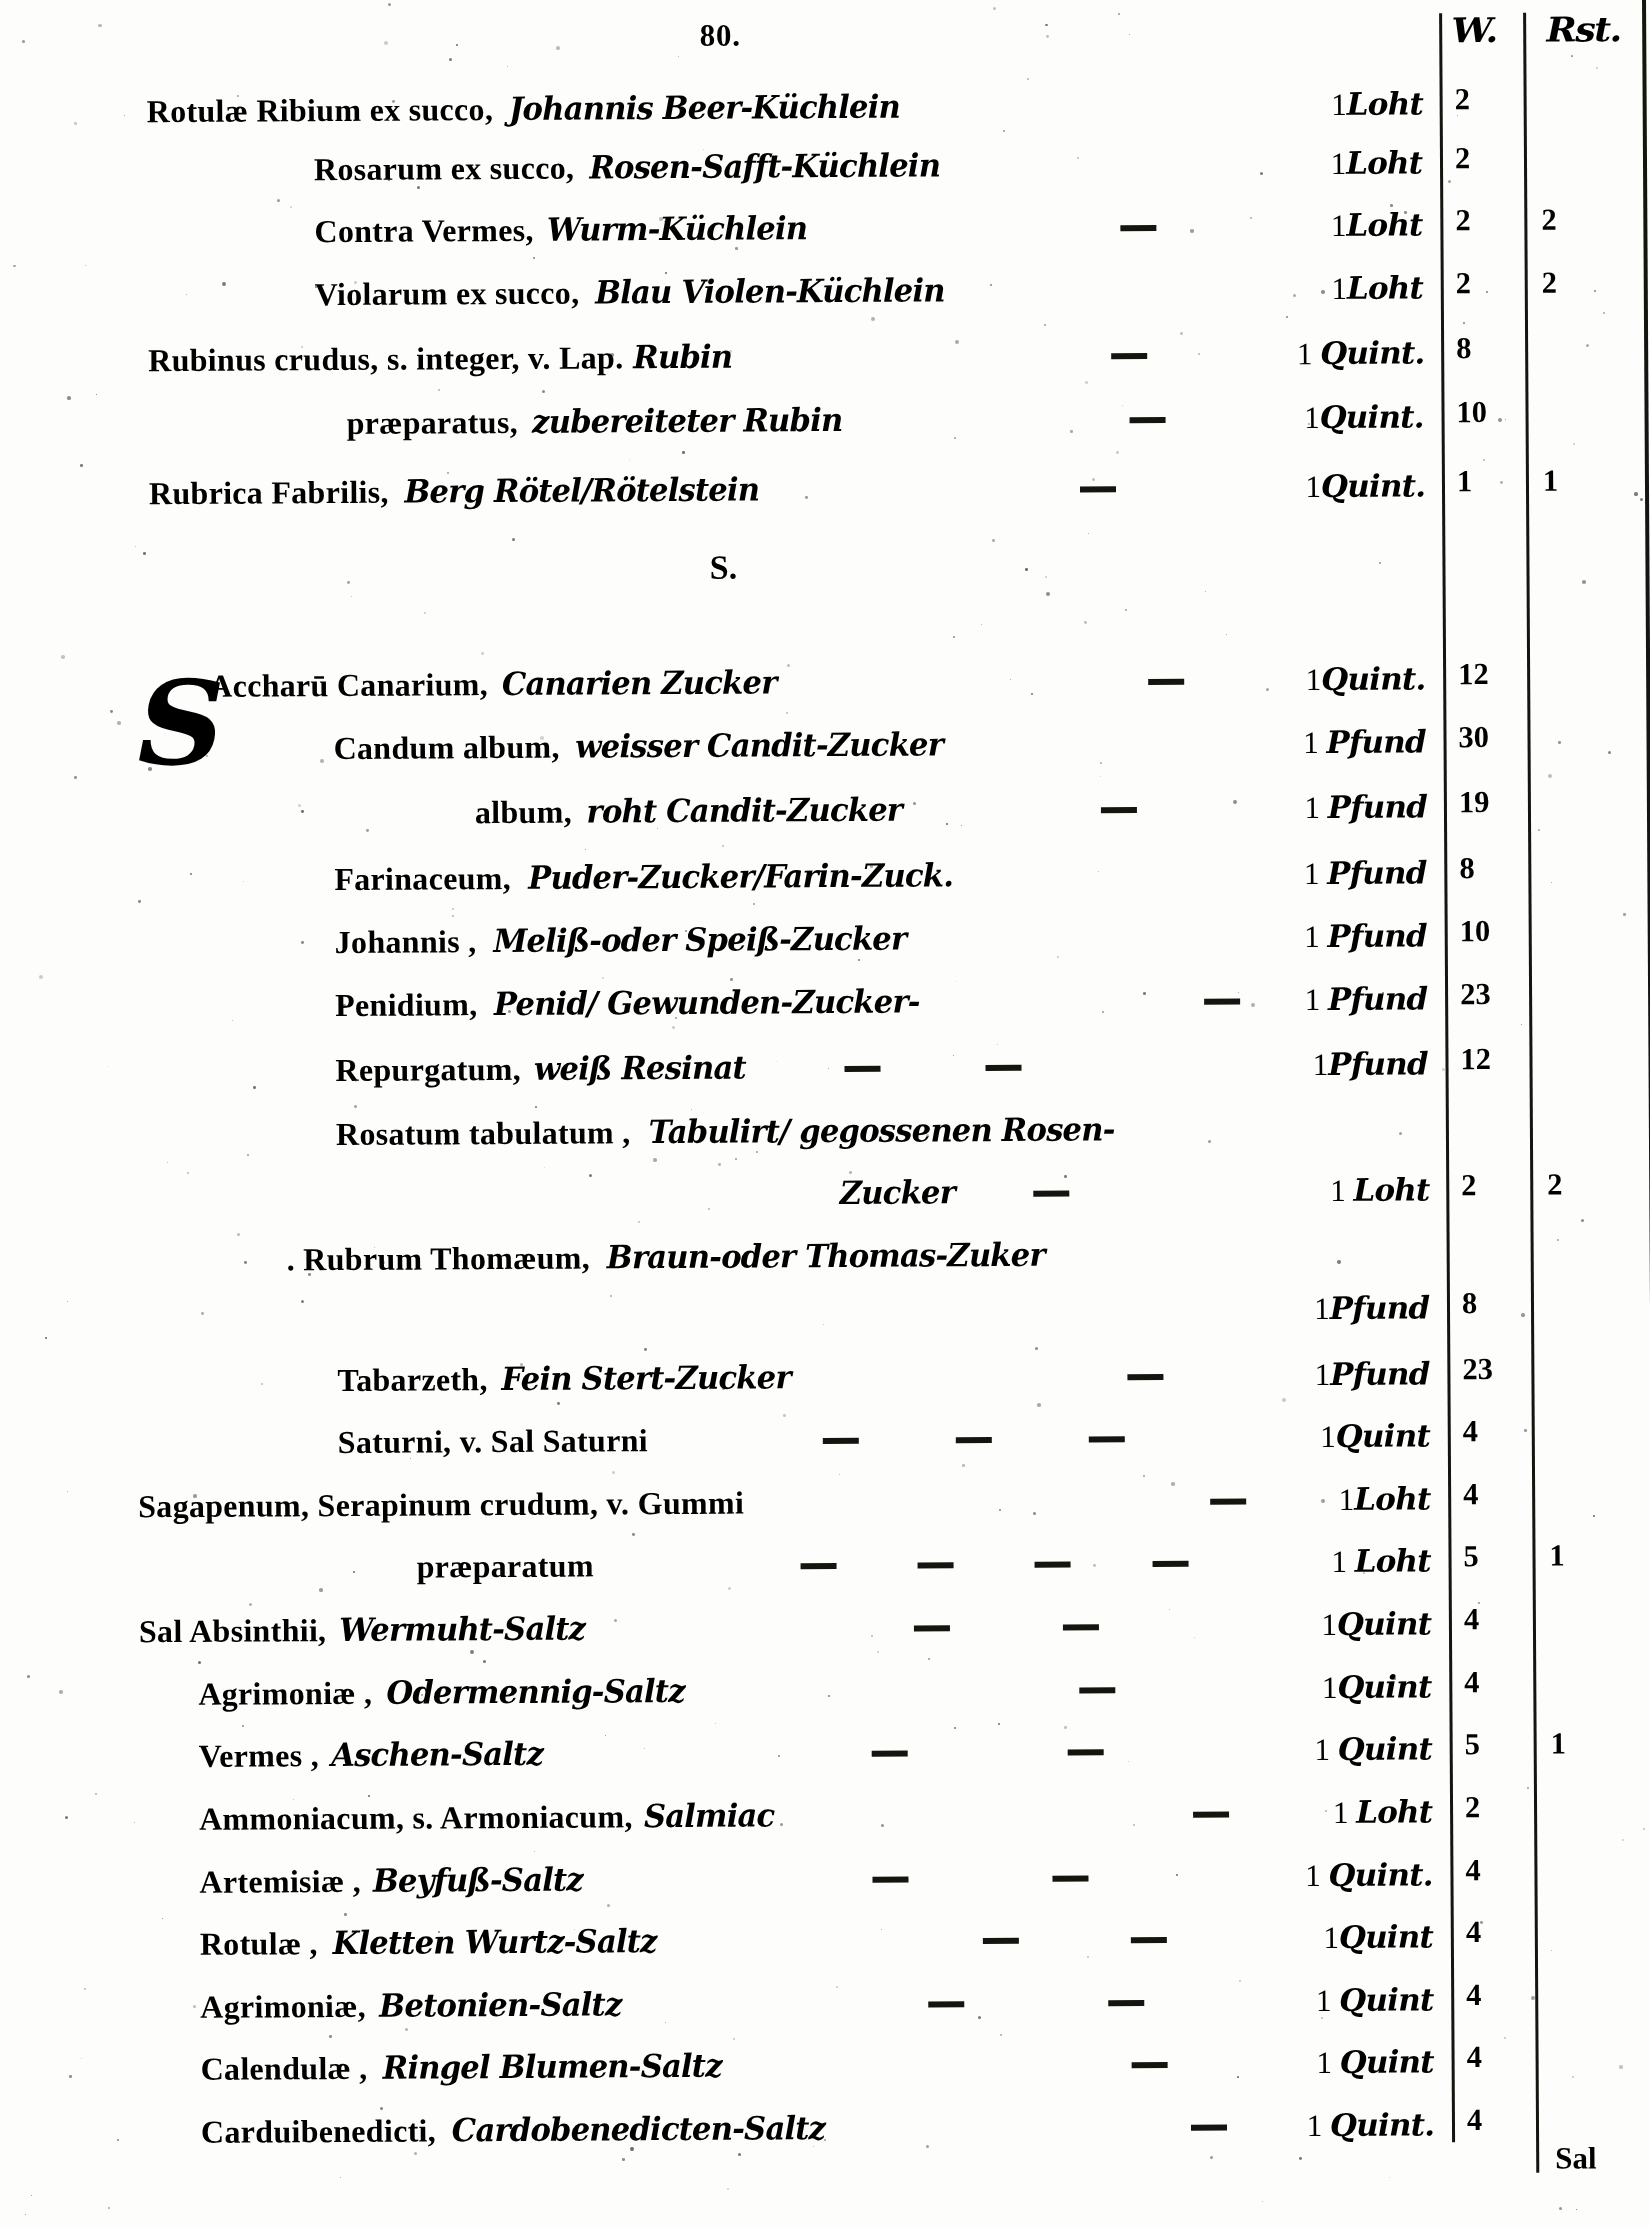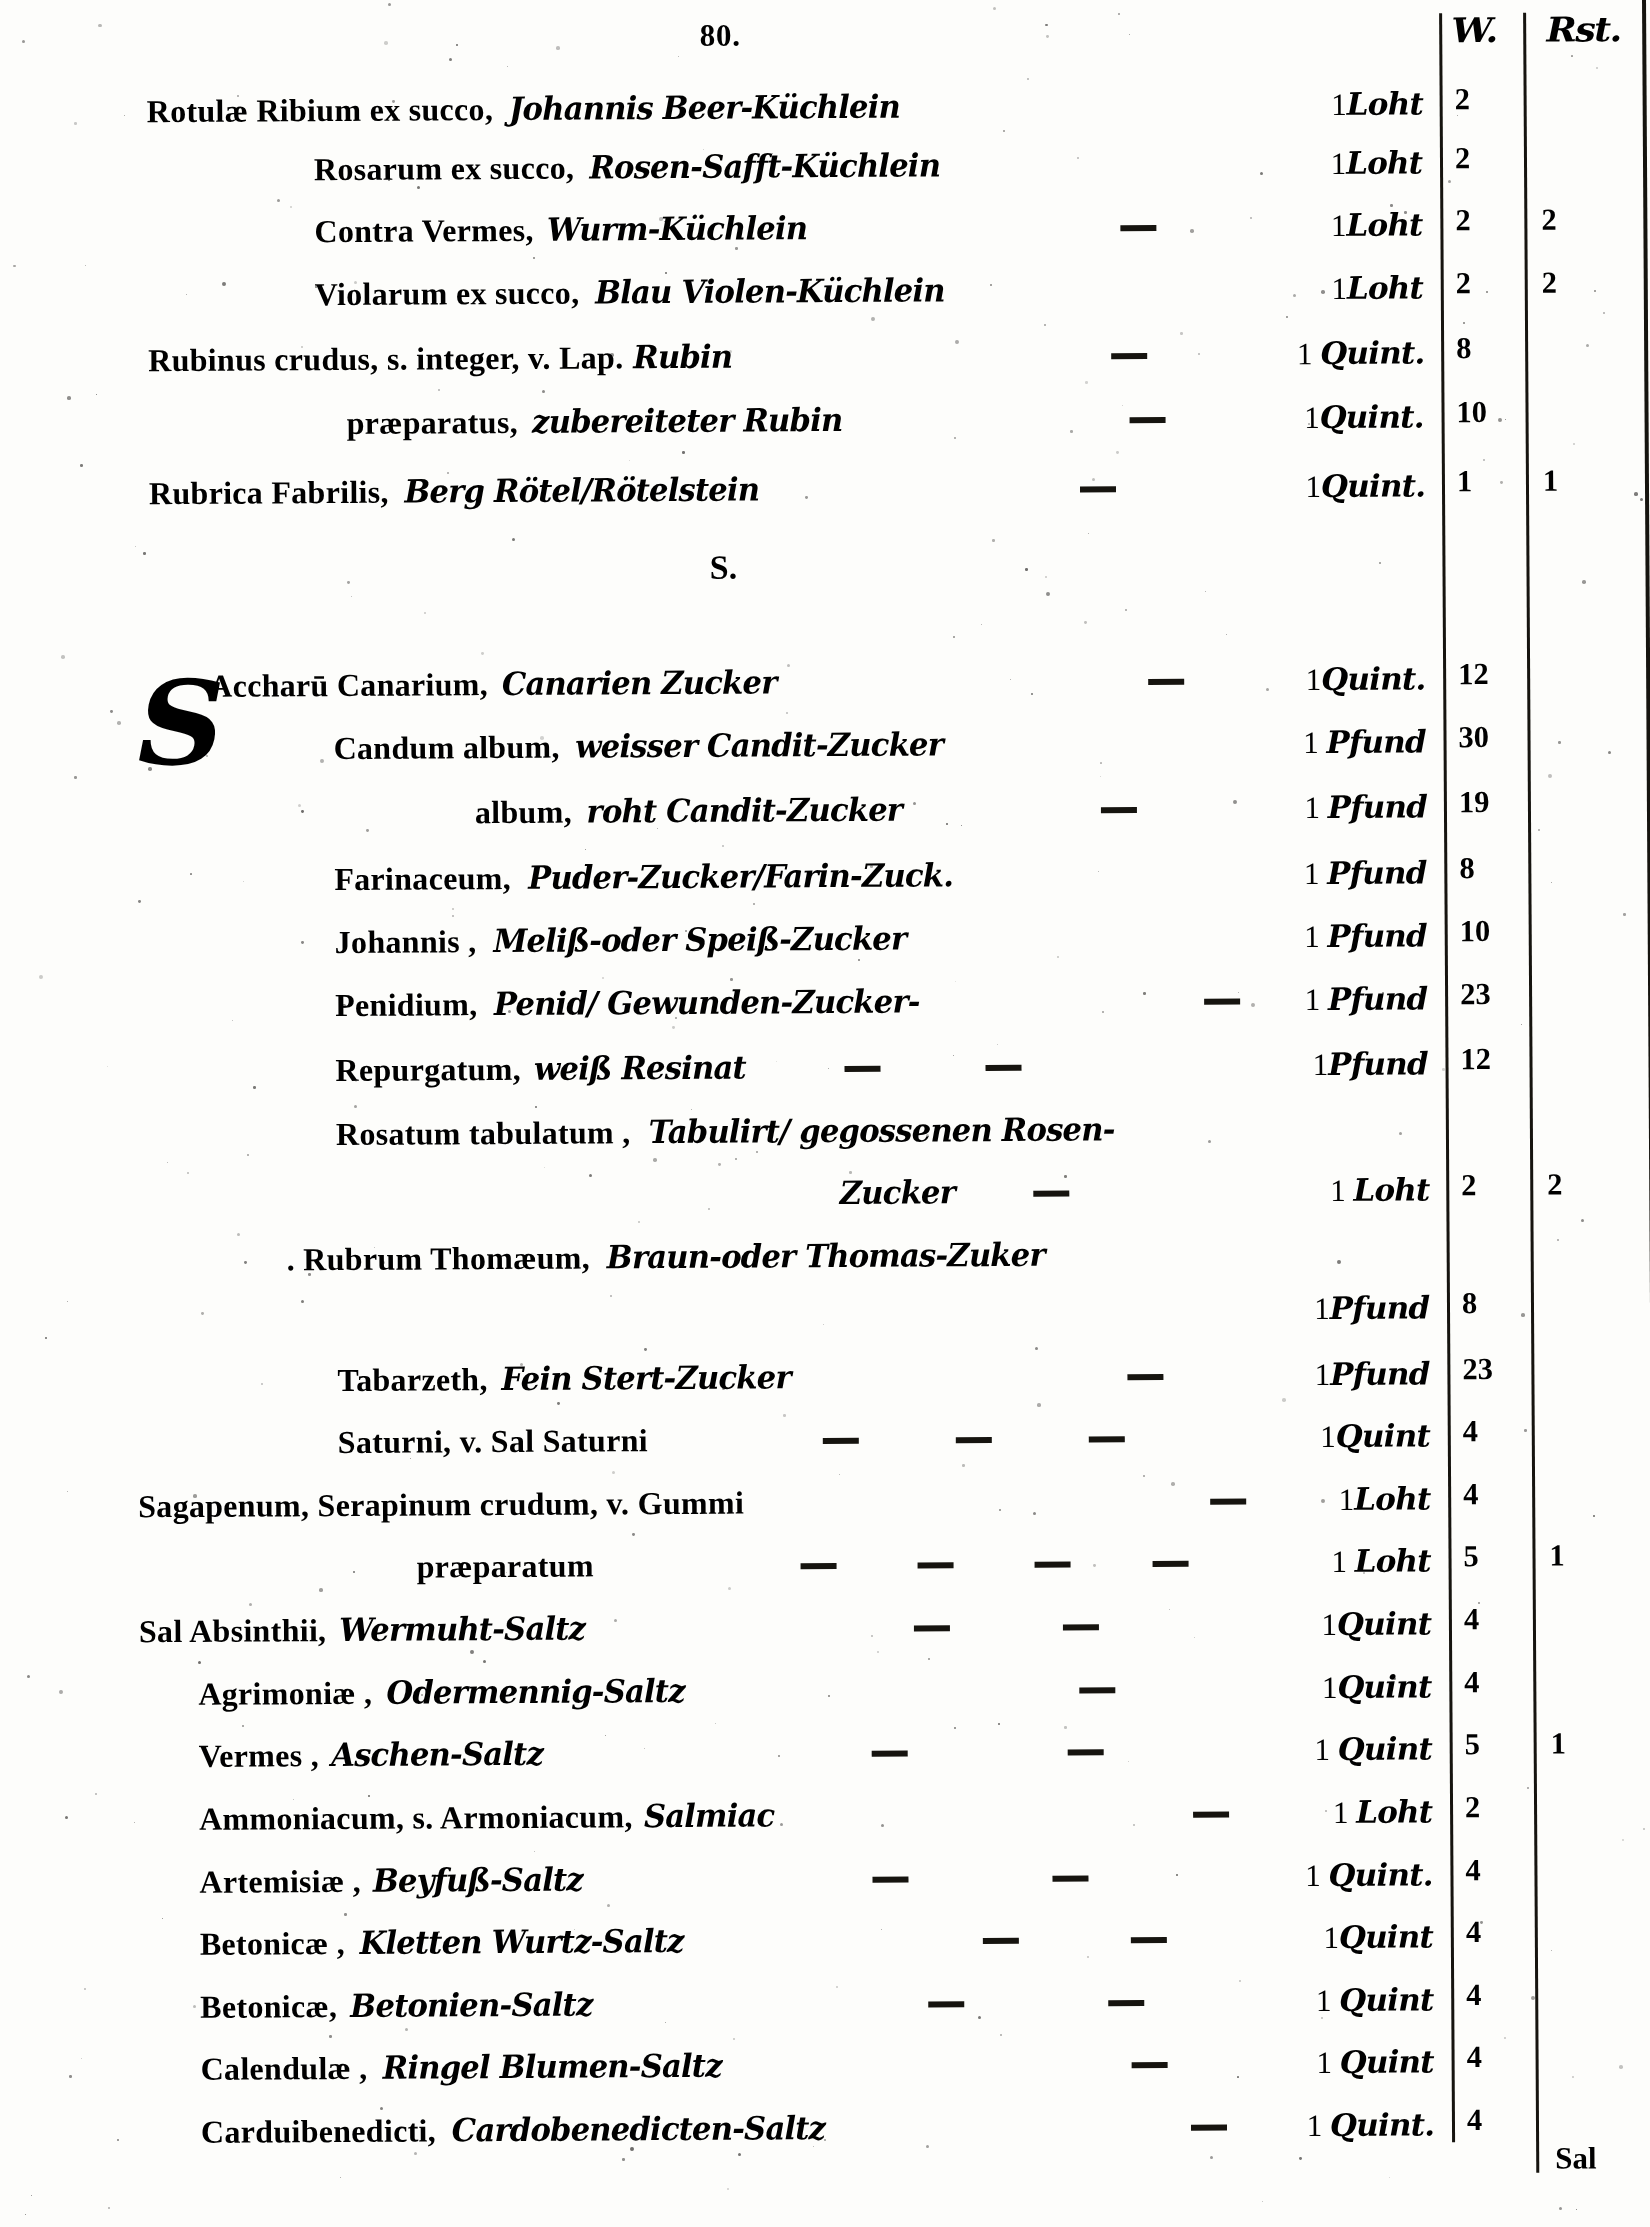--- a/index.html
+++ b/index.html
@@ -744,30 +744,30 @@
   <div class="line" style="top:1857px; left:188px; width:1241px;">
     <span class="entry-name"><span class="lat">Artemisiæ ,</span> <span class="frk">Beyfuß-Saltz</span></span>
     <span class="dash" style="left:673px"></span>
     <span class="dash" style="left:853px"></span>
     <span class="qty"><span>1</span> <span class="unit">Quint.</span></span>
   </div>
   <div class="price-w" style="top:1857px">4</div>
   <div class="price-r" style="top:1857px"></div>
 
   <div class="line" style="top:1919px; left:188px; width:1241px;">
-    <span class="entry-name"><span class="lat">Betonicæ ,</span> <span class="frk">Kletten Wurtz-Saltz</span></span>
+    <span class="entry-name"><span class="lat">Rotulæ ,</span> <span class="frk">Kletten Wurtz-Saltz</span></span>
     <span class="dash" style="left:783px"></span>
     <span class="dash" style="left:931px"></span>
     <span class="qty"><span>1</span><span class="unit">Quint</span></span>
   </div>
   <div class="price-w" style="top:1919px">4</div>
   <div class="price-r" style="top:1919px"></div>
 
   <div class="line" style="top:1982px; left:188px; width:1241px;">
-    <span class="entry-name"><span class="lat">Betonicæ,</span> <span class="frk">Betonien-Saltz</span></span>
+    <span class="entry-name"><span class="lat">Agrimoniæ,</span> <span class="frk">Betonien-Saltz</span></span>
     <span class="dash" style="left:728px"></span>
     <span class="dash" style="left:908px"></span>
     <span class="qty"><span>1</span> <span class="unit">Quint</span></span>
   </div>
   <div class="price-w" style="top:1982px">4</div>
   <div class="price-r" style="top:1982px"></div>
 
   <div class="line" style="top:2044px; left:188px; width:1241px;">
     <span class="entry-name"><span class="lat">Calendulæ ,</span> <span class="frk">Ringel Blumen-Saltz</span></span>
     <span class="dash" style="left:931px"></span>

